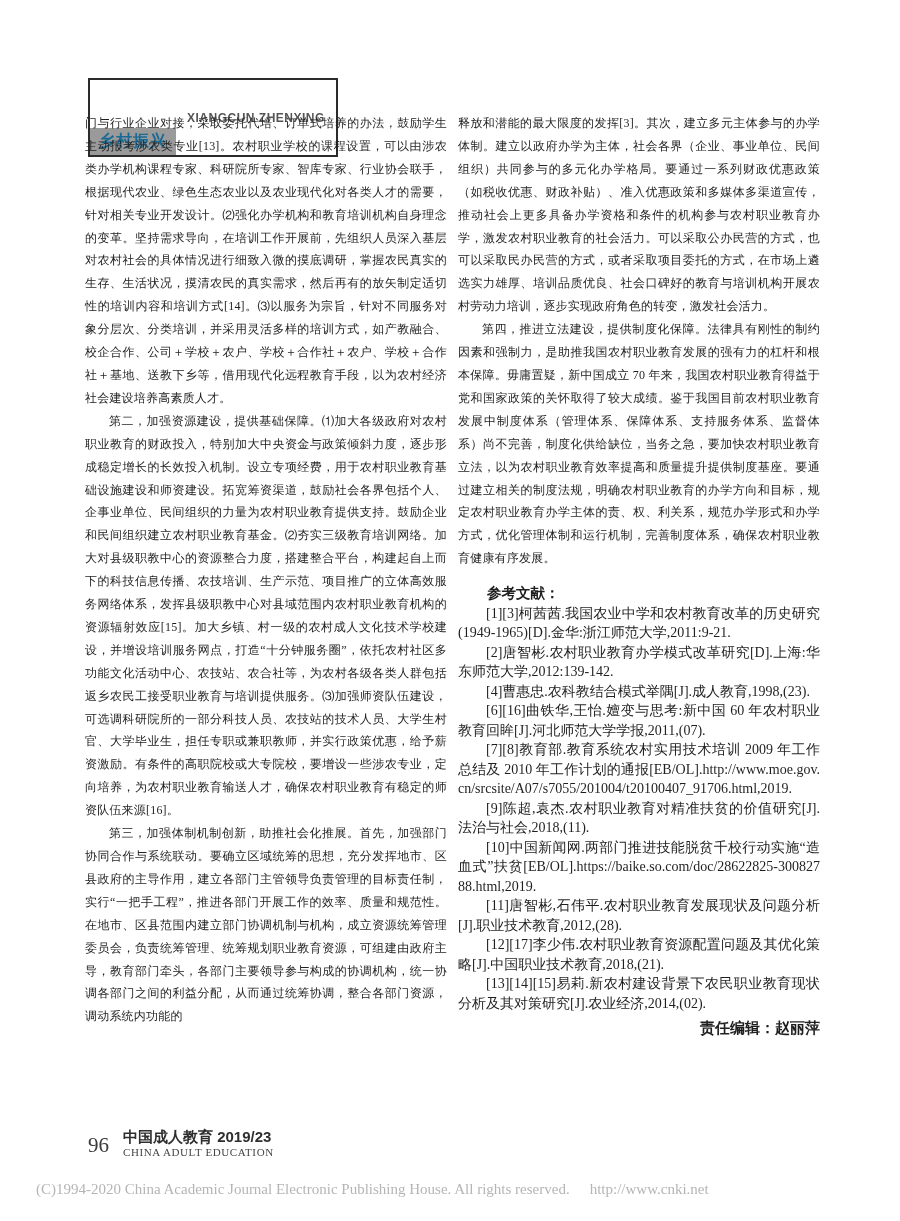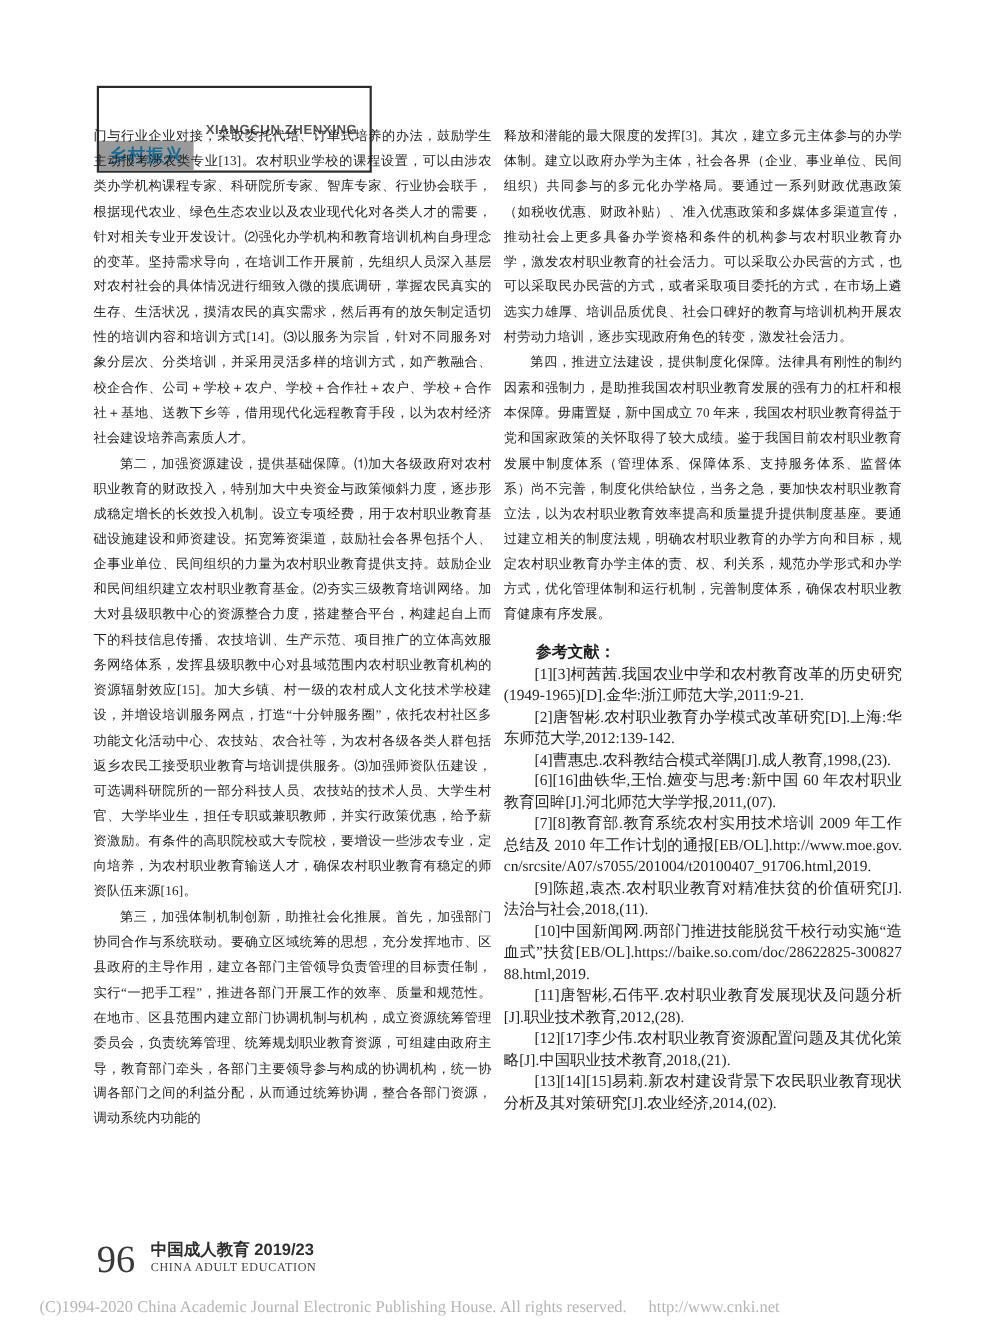--- a/index.html
+++ b/index.html
@@ -37,21 +37,21 @@
   .ref{
     margin:0;font-size:14px;line-height:19.5px;text-indent:2em;
     word-break:break-all;
   }
   .editor{
     margin:4px 0 0 0;font-size:15px;line-height:22px;text-align:right;font-weight:bold;
   }
   
   .footer{position:absolute;left:88px;top:1128px;display:flex;align-items:flex-start;}
   .page-num{
-    font-size:35px;color:#3a3a3a;line-height:34px;
+    font-size:21px;color:#3a3a3a;line-height:34px;
     font-family:"Liberation Serif","DejaVu Serif",serif;
   }
   .journal{margin-left:14px;font-family:"Liberation Sans","DejaVu Sans",sans-serif;}
   .journal-cn{font-size:15px;font-weight:bold;color:#2e2e2e;line-height:18px;}
   .journal-en{
     font-size:11px;color:#444444;letter-spacing:0.6px;line-height:13px;
     font-family:"Liberation Serif","DejaVu Serif",serif;
   }
   
   .copyright{
@@ -86,20 +86,21 @@
     <p class="ref">[2]唐智彬.农村职业教育办学模式改革研究[D].上海:华东师范大学,2012:139-142.</p>
     <p class="ref">[4]曹惠忠.农科教结合模式举隅[J].成人教育,1998,(23).</p>
     <p class="ref">[6][16]曲铁华,王怡.嬗变与思考:新中国 60 年农村职业教育回眸[J].河北师范大学学报,2011,(07).</p>
     <p class="ref">[7][8]教育部.教育系统农村实用技术培训 2009 年工作总结及 2010 年工作计划的通报[EB/OL].http://www.moe.gov.cn/srcsite/A07/s7055/201004/t20100407_91706.html,2019.</p>
     <p class="ref">[9]陈超,袁杰.农村职业教育对精准扶贫的价值研究[J].法治与社会,2018,(11).</p>
     <p class="ref">[10]中国新闻网.两部门推进技能脱贫千校行动实施“造血式”扶贫[EB/OL].https://baike.so.com/doc/28622825-30082788.html,2019.</p>
     <p class="ref">[11]唐智彬,石伟平.农村职业教育发展现状及问题分析[J].职业技术教育,2012,(28).</p>
     <p class="ref">[12][17]李少伟.农村职业教育资源配置问题及其优化策略[J].中国职业技术教育,2018,(21).</p>
     <p class="ref">[13][14][15]易莉.新农村建设背景下农民职业教育现状分析及其对策研究[J].农业经济,2014,(02).</p>
 
+    <p class="editor">责任编辑：赵丽萍</p>
   </div>
 
   <div class="footer">
     <span class="page-num">96</span>
     <div class="journal">
       <div class="journal-cn">中国成人教育 2019/23</div>
       <div class="journal-en">CHINA ADULT EDUCATION</div>
     </div>
   </div>
 

